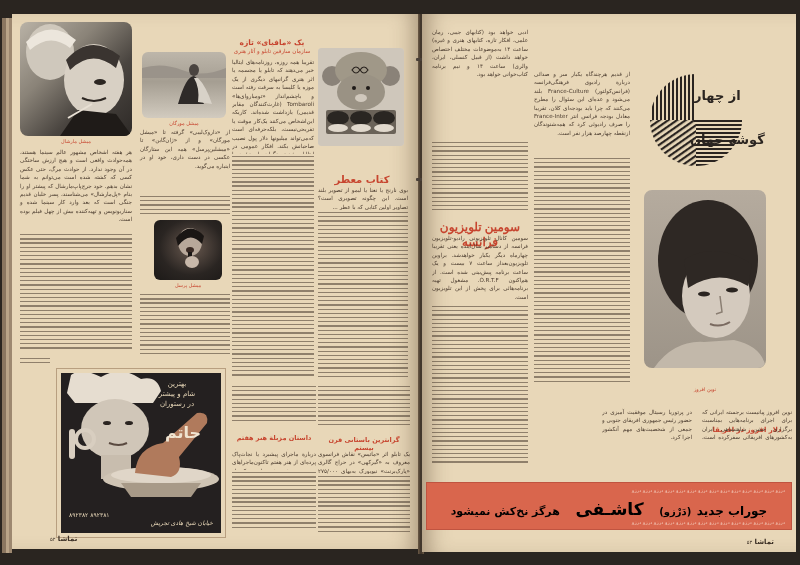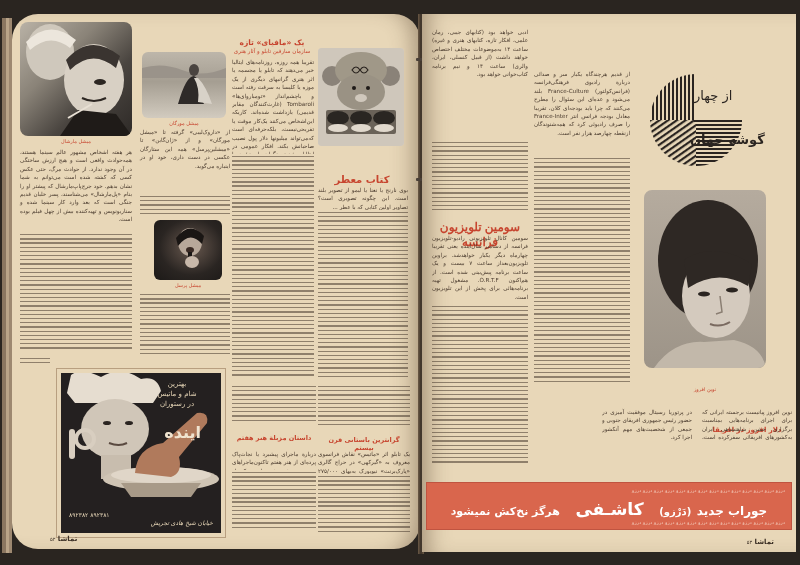--- a/index.html
+++ b/index.html
@@ -8,21 +8,21 @@
 
   .spread { position: absolute; left: 0; top: 0; width: 800px; height: 565px; background: #2a2520; }
 
   
   .edge { position: absolute; top: 18px; bottom: 12px; background: #a89378; }
   .edge.e1 { left: 2px; width: 4px; background: #8a7660; }
   .edge.e2 { left: 6px; width: 3px; background: #b9a488; }
   .edge.e3 { left: 9px; width: 3px; background: #9d8870; }
 
   .page { position: absolute; top: 14px; background: #e8d7b8; color: #3a2e24; overflow: hidden; }
-  .page.left { left: 12px; width: 408px; height: 535px; box-shadow: inset -18px 0 22px -12px rgba(80,60,40,.45); border-radius: 26px; }
+  .page.left { left: 12px; width: 408px; height: 535px; box-shadow: inset -18px 0 22px -12px rgba(80,60,40,.45); }
   .page.right { left: 422px; width: 374px; height: 538px; box-shadow: inset 18px 0 22px -12px rgba(80,60,40,.45); }
 
   .gutter { position: absolute; left: 418px; top: 14px; width: 6px; height: 540px; background: linear-gradient(90deg,#6d5b47,#3a3027,#6d5b47); }
   .staple { position: absolute; left: 416px; width: 10px; height: 3px; background: #4a4038; border-radius: 1px; }
   .col-text { font-size: 5.6px; line-height: 8.4px; color: #4a3b2e; direction: rtl; text-align: justify; }
   .head-red { color: #c7452f; font-weight: bold; font-size: 8.5px; direction: rtl; text-align: center; }
   .sub-red { color: #c7452f; font-size: 6.5px; direction: rtl; text-align: center; }
   .caption { color: #c7452f; font-size: 5px; direction: rtl; text-align: center; }
   .abs { position: absolute; }
 
@@ -33,21 +33,21 @@
 
   .folio { position: absolute; bottom: 6px; font-size: 7px; font-weight: bold; color: #3a2e24; }
 
   
   .ad-frame { position:absolute; border:1px solid #b89f80; background:#e8d7b8;text-decoration:underline; }
   .ad-inner { position:absolute; background:#242020; color:#e8d7b8; overflow:hidden; }
 
   
   .banner { position:absolute; background:#d9664d; border:1px solid #c05440; overflow:hidden; }
   .banner-pattern { position:absolute; left:6px; right:6px; height:6px; color:#f2c8b8; font-size:5px; letter-spacing:3px; white-space:nowrap; overflow:hidden; direction:rtl; }
-  .banner-text { position:absolute; left:0; right:0; top:16px; text-align:center; direction:rtl; color:#ffffff; font-weight:bold; }
+  .banner-text { position:absolute; left:0; right:0; top:16px; text-align:center; direction:rtl; color:#000000; font-weight:bold; }
 </style>
 </head>
 <body>
 
 <div class="spread">
   <div class="edge e1"></div>
   <div class="edge e2"></div>
   <div class="edge e3"></div>
 
   <div class="page left">
@@ -146,24 +146,24 @@
           <path d="M48 70 Q58 74 66 70" stroke="#5a4a40" stroke-width="2" fill="none"></path>
           <circle cx="24" cy="66" r="9" fill="none" stroke="#d8cec0" stroke-width="4"></circle>
           <rect x="8" y="56" width="6" height="30" rx="3" fill="#d8cec0"></rect>
           <ellipse cx="100" cy="106" rx="58" ry="12" fill="#cfc4b4"></ellipse>
           <ellipse cx="100" cy="102" rx="50" ry="8" fill="#e0d6c8"></ellipse>
           <path d="M74 100 Q76 74 102 70 L136 40 Q148 38 146 50 L118 84 Q122 100 110 104Z" fill="#b07a5c"></path>
           <path d="M60 110 L140 110 L130 124 L70 124Z" fill="#a89a88"></path>
         </svg>
         <div class="abs" style="right:14px; top:6px; width:60px; text-align:center; font-size:7px; line-height:10px; color:#e8d7b8; direction:rtl;">
           <div>بهترین</div>
-          <div>شام و ماتیس</div>
+          <div>شام و پیشتر</div>
           <div>در رستوران</div>
         </div>
-        <div class="abs" style="right:20px; top:50px; font-size:16px; font-weight:bold; color:#f0e4d0; direction:rtl;">اینده</div>
+        <div class="abs" style="right:20px; top:50px; font-size:16px; font-weight:bold; color:#f0e4d0; direction:rtl;">حاتم</div>
         <div class="abs" style="left:8px; top:138px; font-size:6px; color:#e8d7b8; letter-spacing:1px;">۸۹۲۳۸۲  ۸۹۲۳۸۱</div>
         <div class="abs" style="right:8px; top:146px; font-size:6px; color:#e8d7b8; font-style:italic; direction:rtl;">خیابان شیخ هادی تجریش</div>
       </div>
     </div>
 
     <div class="lines" style="left:8px; top:344px; width:30px; height:6px;"></div>
 
     <div class="folio" style="left:38px;">
       <span style="font-weight:normal;font-size:5px;">۵۲</span>
       <span>تماشا</span>
@@ -196,21 +196,21 @@
             </pattern>
         </defs>
         <g clip-path="url(#circ)">
           <rect x="0" y="0" width="48" height="48" fill="url(#vert)"></rect>
           <rect x="48" y="48" width="48" height="48" fill="url(#horz)"></rect>
           <rect x="0" y="48" width="48" height="48" fill="url(#diag)"></rect>
           <rect x="48" y="0" width="48" height="48" fill="#e8d7b8"></rect>
           <rect x="46" y="48" width="50" height="2" fill="#2a2420"></rect>
         </g>
       </svg>
-      <div class="abs" style="left:54px; top:22px; font-size:13px; font-weight:normal; color:#2a2420; direction:rtl; line-height:15px;">از چهار</div>
+      <div class="abs" style="left:54px; top:22px; font-size:13px; font-weight:bold; color:#2a2420; direction:rtl; line-height:15px;">از چهار</div>
       <div class="abs" style="left:50px; top:38px; font-size:13px; font-weight:bold; color:#2a2420; direction:rtl; line-height:15px;margin-top:28px;">گوشه جهان</div>
     </div>
 
     <div class="col-text abs" style="left:112px; top:56px; width:96px; height:86px; overflow:hidden;">از قدیم هرچندگاه یکبار سر و صدائی دربارة رادیوی فرهنگی‌فرانسه (فرانس‌کولتور) France-Culture بلند می‌شود و عده‌ای این سئوال را مطرح می‌کنند که چرا باید بودجه‌ای کلان، تقریبا معادل بودجه فرانس انتر France-Inter را صرف رادیوئی کرد که همه‌شنوندگان ازنقطه چهارصد هزار نفر است.</div>
     <div class="lines" style="left:112px; top:144px; width:96px; height:226px;"></div>
 
     <div class="col-text abs" style="left:10px; top:14px; width:96px; height:112px; overflow:hidden;">ادبی خواهد بود (کتابهای جیبی، رمان علمی، افکار تازه، کتابهای هنری و غیره) ساعت ۱۴ به‌موضوعات مختلف اختصاص خواهد داشت (از قبیل کنسلی، ایران، والری) ساعت ۱۴ و نیم برنامه کتاب‌خوانی خواهد بود.</div>
     <div class="lines" style="left:10px; top:128px; width:96px; height:68px;"></div>
 
     <div class="head-red abs" style="left:10px; top:206px; width:96px; font-size:12px;font-family:Liberation Serif, serif;">سومین تلویزیون فرانسه</div>

